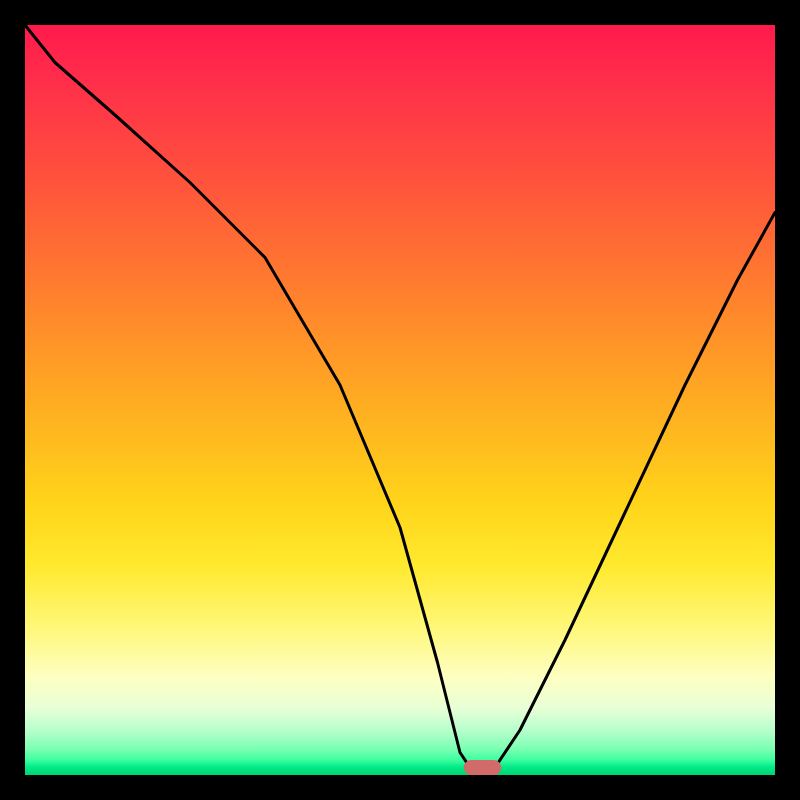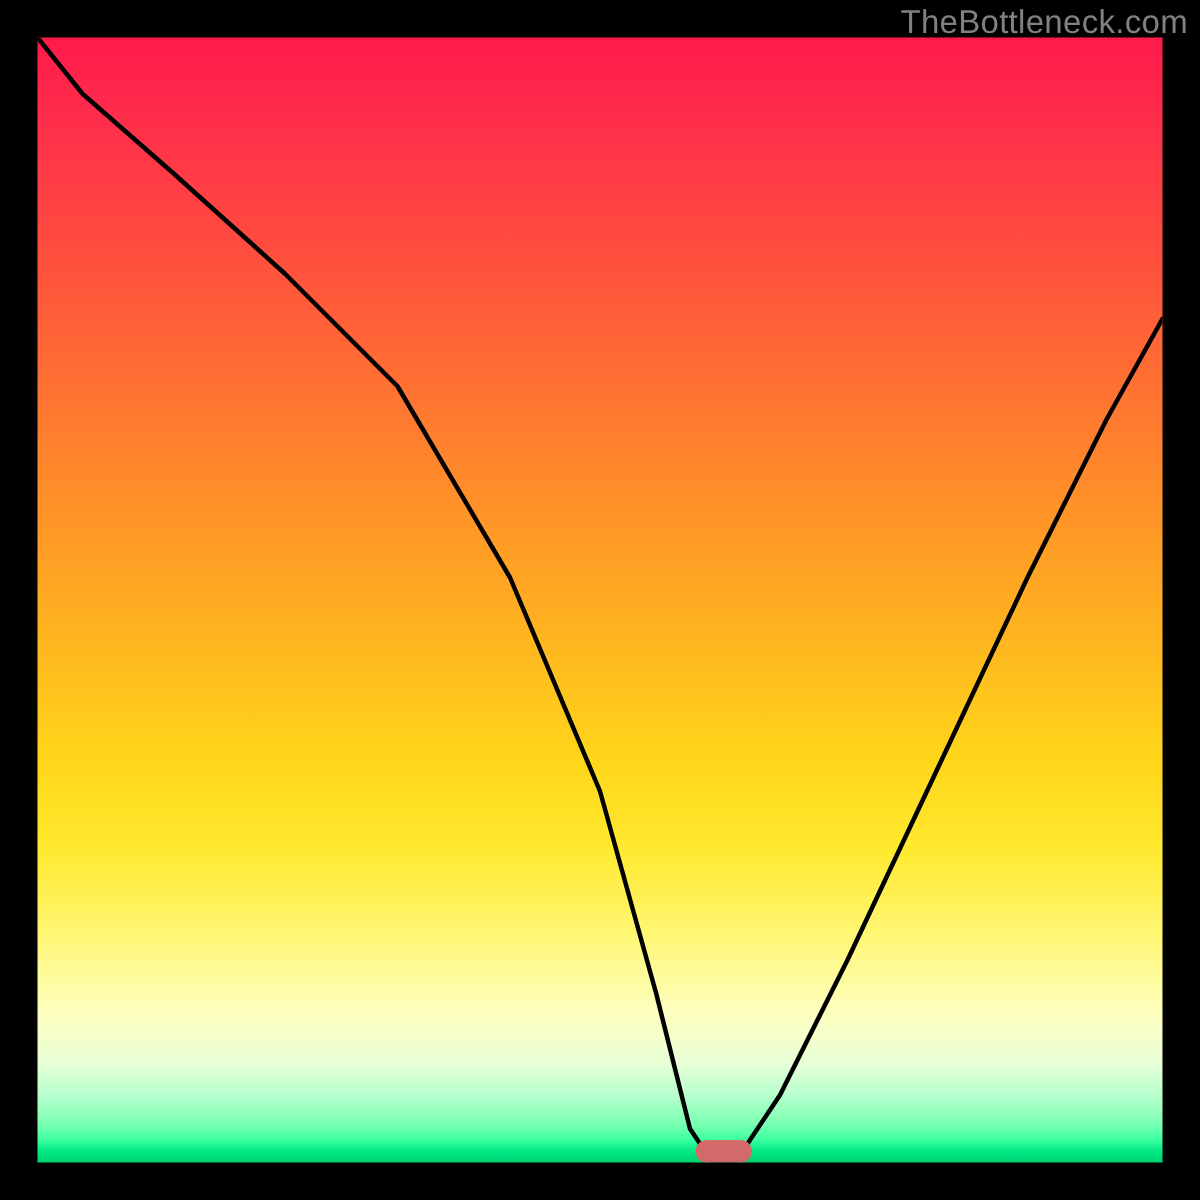--- a/index.html
+++ b/index.html
@@ -74,21 +74,20 @@
   .marker {
     fill: #d26a6a;
     stroke: none;
   }
 </style>
 </head>
 <body>
 
 <div class="frame">
 
-  <div class="watermark">TheBottleneck.com</div>
 
   <div class="plot-area">
     <div class="gradient-bg"></div>
 
     <svg class="overlay" viewBox="0 0 100 100" preserveAspectRatio="none">
       <path id="curve-path" class="curve" d="M0.00 0.00 L4.00 5.00 L12.00 12.00 L22.00 21.00 L32.00 31.00 L42.00 48.00 L50.00 67.00 L55.00 85.00 L58.00 97.00 L60.00 100.00 L62.00 100.00 L66.00 94.00 L72.00 82.00 L80.00 65.00 L88.00 48.00 L95.00 34.00 L100.00 25.00" vector-effect="non-scaling-stroke"></path>
       <rect id="marker-rect" class="marker" rx="1" ry="1" x="58.50" y="98.00" width="5" height="2" fill="#d26a6a"></rect>
     </svg>
   </div>
 

